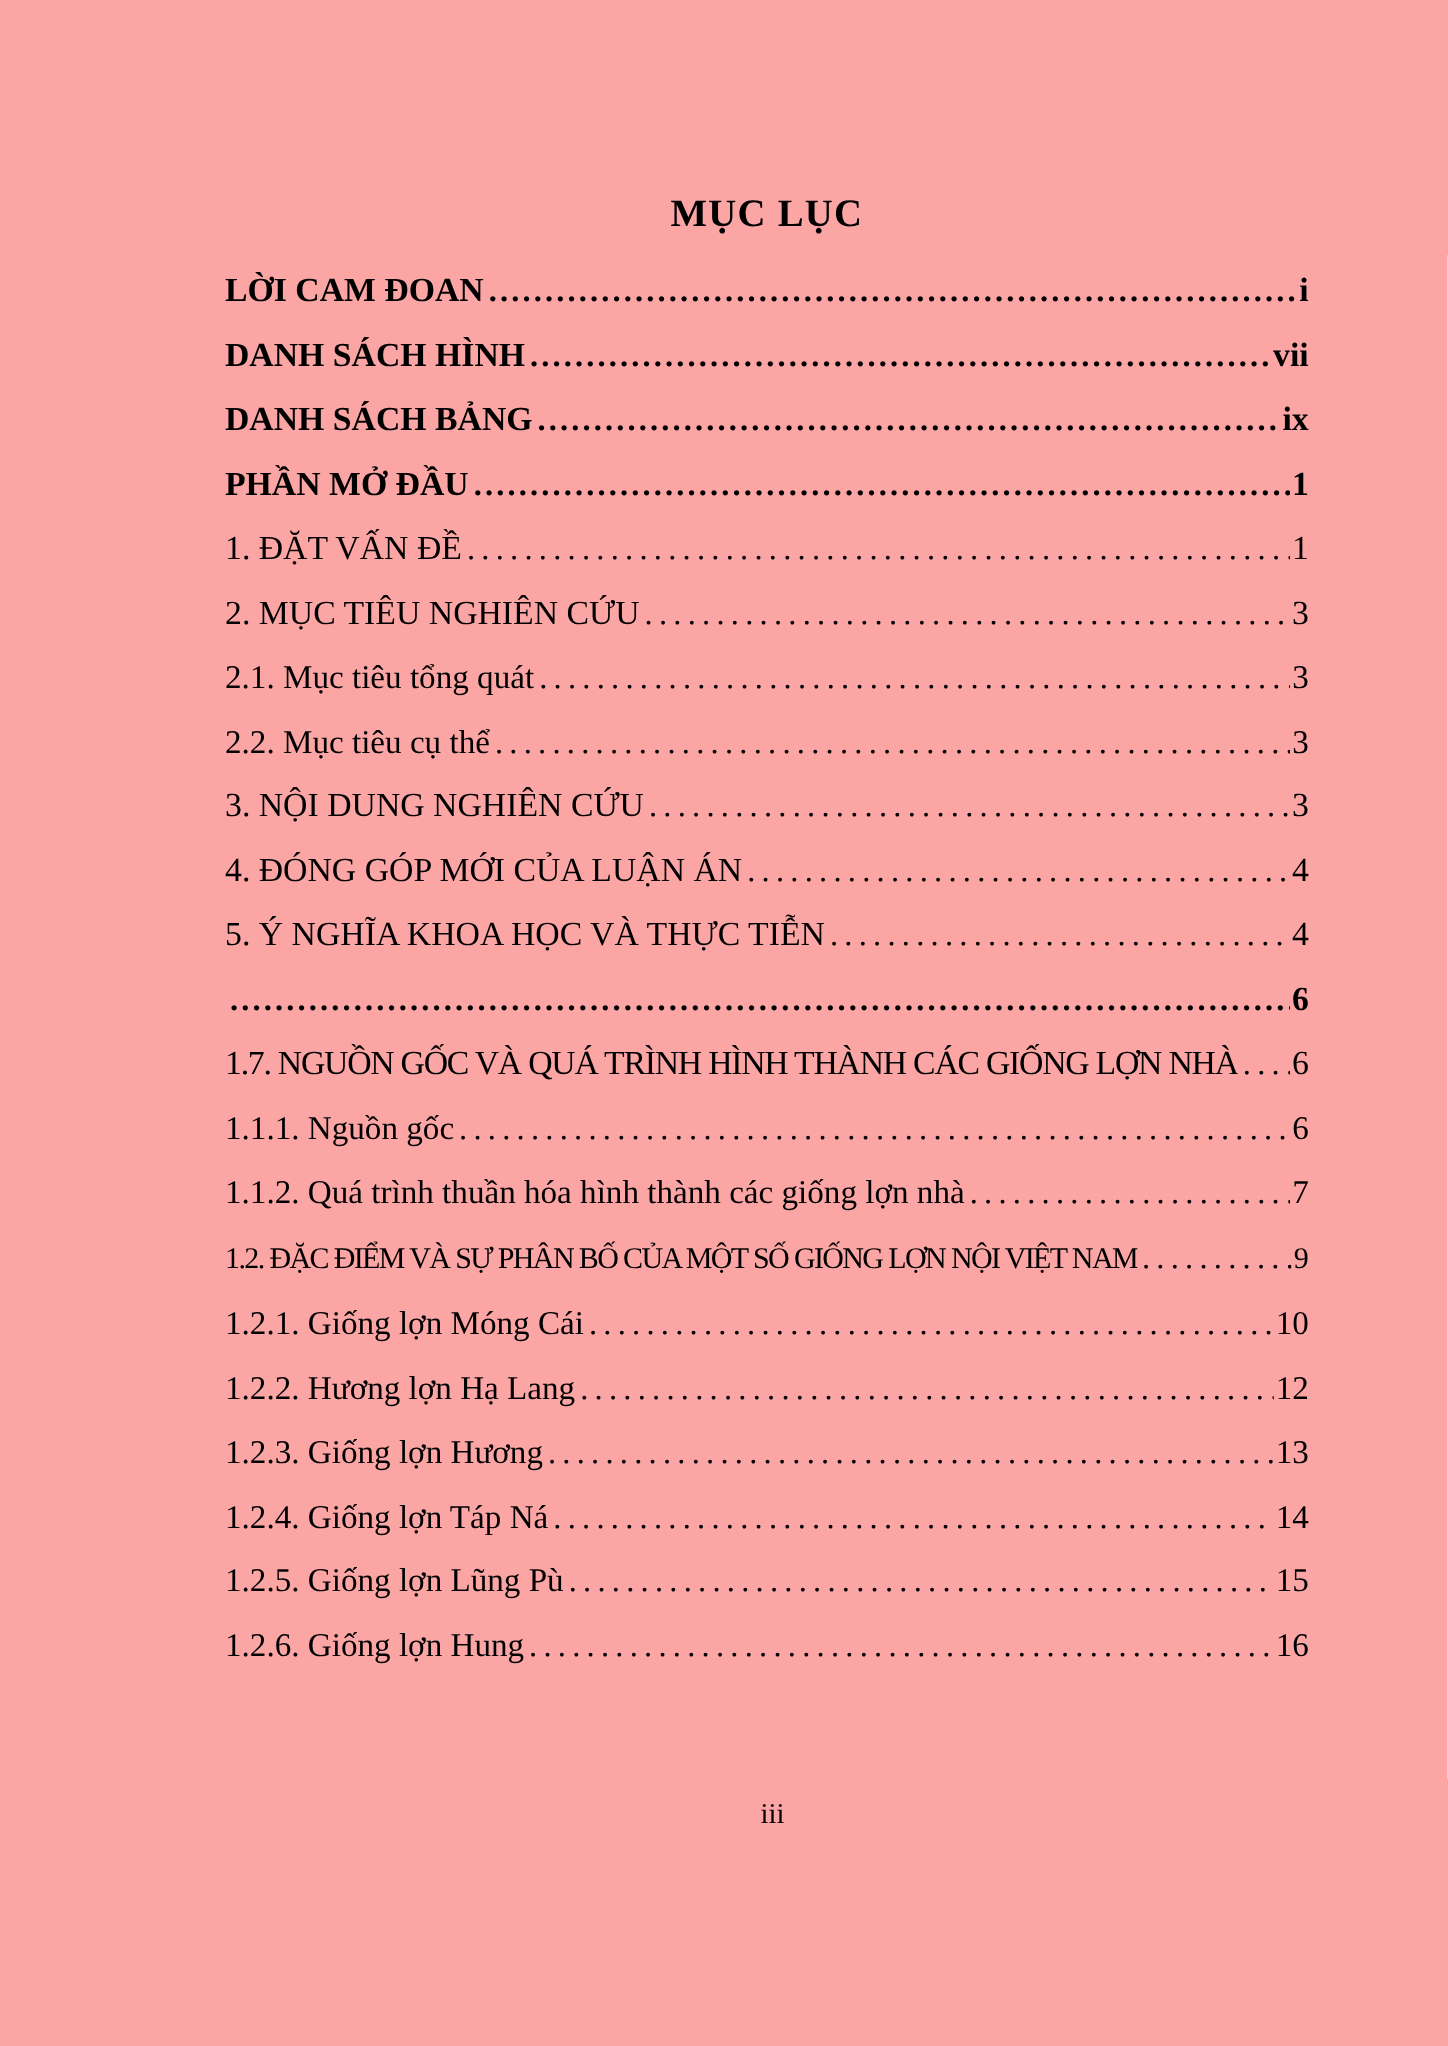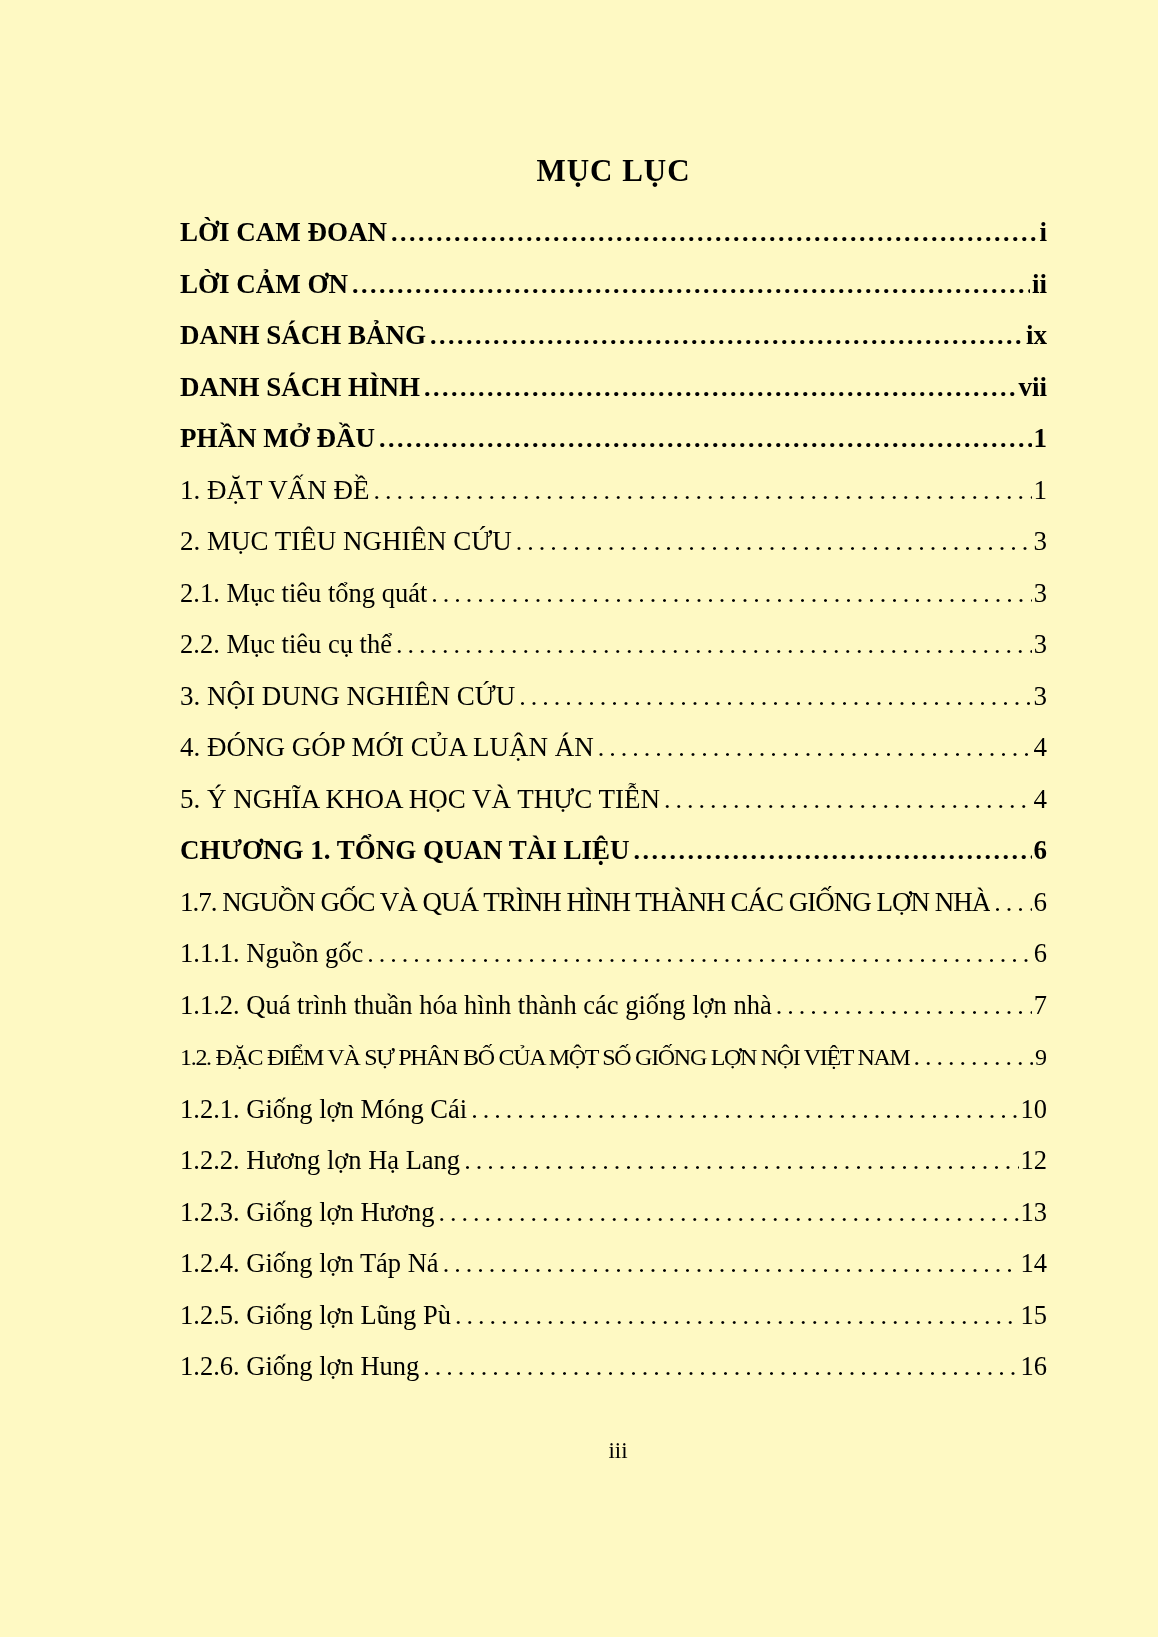--- a/index.html
+++ b/index.html
@@ -13,21 +13,21 @@
     font-family: "Liberation Serif", "DejaVu Serif", serif;
     color: #000000;
     position: relative;
     overflow: hidden;
   }
   .page {
     position: absolute;
     left: 0; top: 0;
     width: 1158px;
     height: 1637px;
-    background: #fef9c3;
+    background: #fca5a5;
   }
   .content {
     position: absolute;
     left: 180px;
     right: 111px;
     top: 152px;
   }
   .doc-title {
     margin: 0 0 26px 0;
     text-align: center;
@@ -104,39 +104,34 @@
     <h1 class="doc-title">MỤC LỤC</h1>
 
     <nav>
 
       <div class="toc-row bold">
         <span class="label">LỜI CAM ĐOAN</span>
         <span class="dots"></span>
         <span class="pagenum">i</span>
       </div>
 
-      <div class="toc-row bold">
-        <span class="label">LỜI CẢM ƠN</span>
-        <span class="dots"></span>
-        <span class="pagenum">ii</span>
+
+      <div class="toc-row bold">
+        <span class="label">DANH SÁCH HÌNH</span>
+        <span class="dots"></span>
+        <span class="pagenum">vii</span>
       </div>
 
       <div class="toc-row bold">
         <span class="label">DANH SÁCH BẢNG</span>
         <span class="dots"></span>
         <span class="pagenum">ix</span>
       </div>
 
       <div class="toc-row bold">
-        <span class="label">DANH SÁCH HÌNH</span>
-        <span class="dots"></span>
-        <span class="pagenum">vii</span>
-      </div>
-
-      <div class="toc-row bold">
         <span class="label">PHẦN MỞ ĐẦU</span>
         <span class="dots"></span>
         <span class="pagenum">1</span>
       </div>
 
       <div class="toc-row caps">
         <span class="label">1. ĐẶT VẤN ĐỀ</span>
         <span class="dots"></span>
         <span class="pagenum">1</span>
       </div>
@@ -171,21 +166,20 @@
         <span class="pagenum">4</span>
       </div>
 
       <div class="toc-row caps">
         <span class="label">5. Ý NGHĨA KHOA HỌC VÀ THỰC TIỄN</span>
         <span class="dots"></span>
         <span class="pagenum">4</span>
       </div>
 
       <div class="toc-row bold">
-        <span class="label">CHƯƠNG 1. TỔNG QUAN TÀI LIỆU</span>
         <span class="dots"></span>
         <span class="pagenum">6</span>
       </div>
 
       <div class="toc-row caps long1">
         <span class="label">1.7. NGUỒN GỐC VÀ QUÁ TRÌNH HÌNH THÀNH CÁC GIỐNG LỢN NHÀ</span>
         <span class="dots"></span>
         <span class="pagenum">6</span>
       </div>
 

